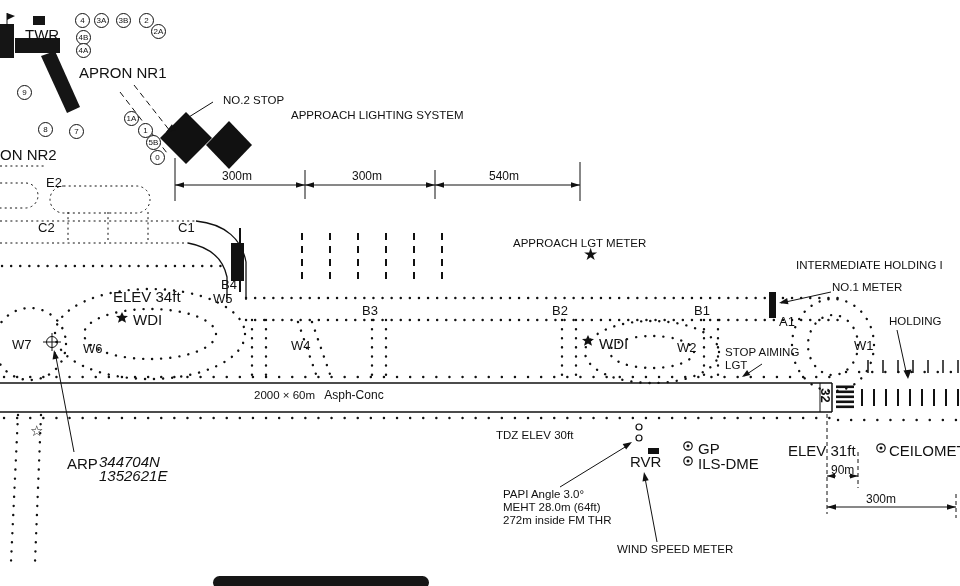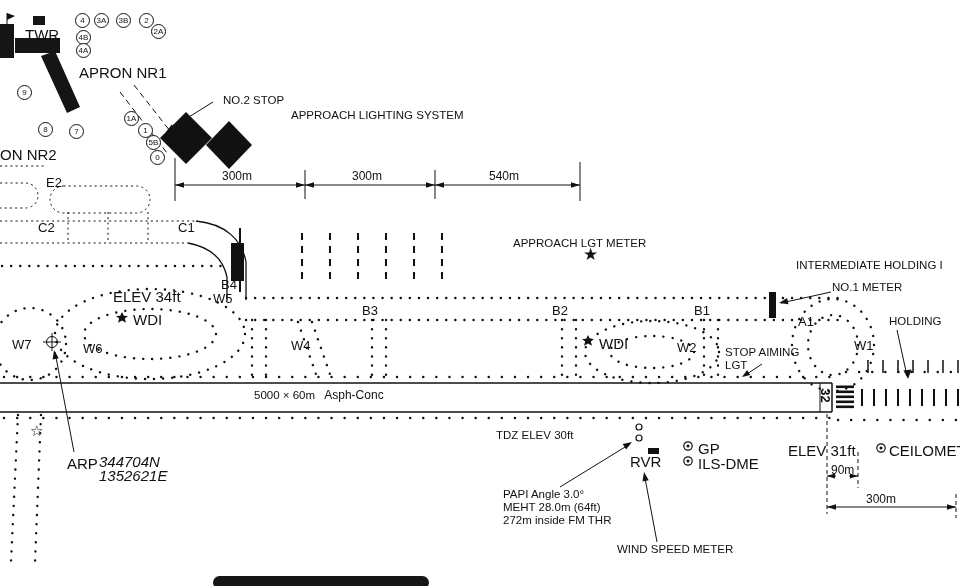--- a/index.html
+++ b/index.html
@@ -229,21 +229,21 @@
 
   <div class="lbl" style="left:796px;top:259px">INTERMEDIATE HOLDING I</div>
   <div class="lbl" style="left:832px;top:281px">NO.1 METER</div>
   <div class="lbl" style="left:889px;top:315px">HOLDING</div>
 
   <div class="lbl sm" style="left:113px;top:288px">ELEV 34ft</div>
   <div class="lbl sm" style="left:133px;top:311px">WDI</div>
   <div class="lbl sm" style="left:599px;top:335px">WDI</div>
 
   <div class="lbl" style="left:254px;top:389px">
-    <span>5000 × 60m</span>
+    <span>2000 × 60m</span>
     <span class="xs" style="margin-left:6px">Asph-Conc</span>
   </div>
   <div class="lbl" style="left:817px;top:388px;font-size:13px;font-weight:bold;transform:rotate(90deg)">32</div>
 
   <div class="lbl" style="left:725px;top:346px">STOP AIMING</div>
   <div class="lbl" style="left:725px;top:359px">LGT</div>
 
   <div class="lbl" style="left:496px;top:429px">TDZ ELEV 30ft</div>
   <div class="lbl sm" style="left:630px;top:453px">RVR</div>
   <div class="lbl sm" style="left:698px;top:440px">GP</div>
@@ -281,21 +281,21 @@
   <span class="circ" style="left:150px;top:150px">0</span>
 
   <span class="twy" style="left:46px;top:175px">E2</span>
   <span class="twy" style="left:38px;top:220px">C2</span>
   <span class="twy" style="left:178px;top:220px">C1</span>
   <span class="twy" style="left:221px;top:277px">B4</span>
   <span class="twy" style="left:213px;top:291px">W5</span>
   <span class="twy" style="left:362px;top:303px">B3</span>
   <span class="twy" style="left:552px;top:303px">B2</span>
   <span class="twy" style="left:694px;top:303px">B1</span>
-  <span class="twy" style="left:798px;top:314px">A1</span>
+  <span class="twy" style="left:779px;top:314px">A1</span>
   <span class="twy" style="left:12px;top:337px">W7</span>
   <span class="twy" style="left:83px;top:341px">W6</span>
   <span class="twy" style="left:291px;top:338px">W4</span>
   <span class="twy" style="left:677px;top:340px">W2</span>
   <span class="twy" style="left:854px;top:338px">W1</span>
 
   <div class="pill"></div>
 </div>
 
 </body></html>

